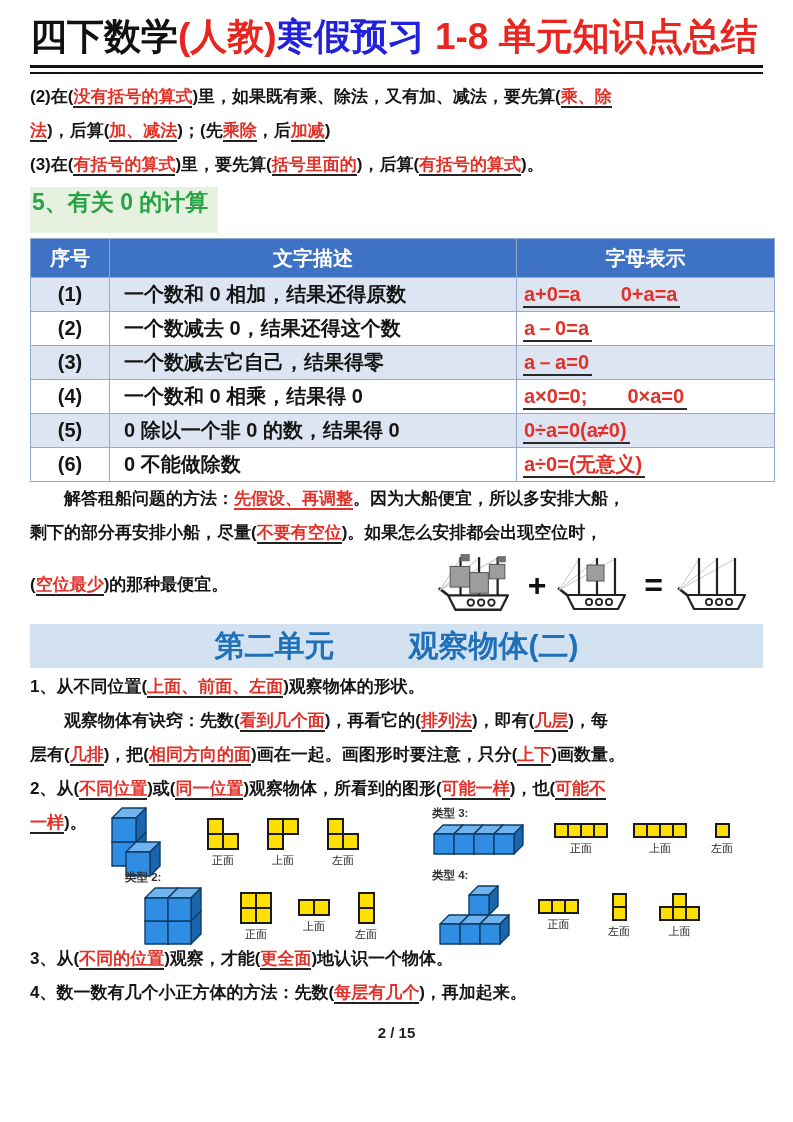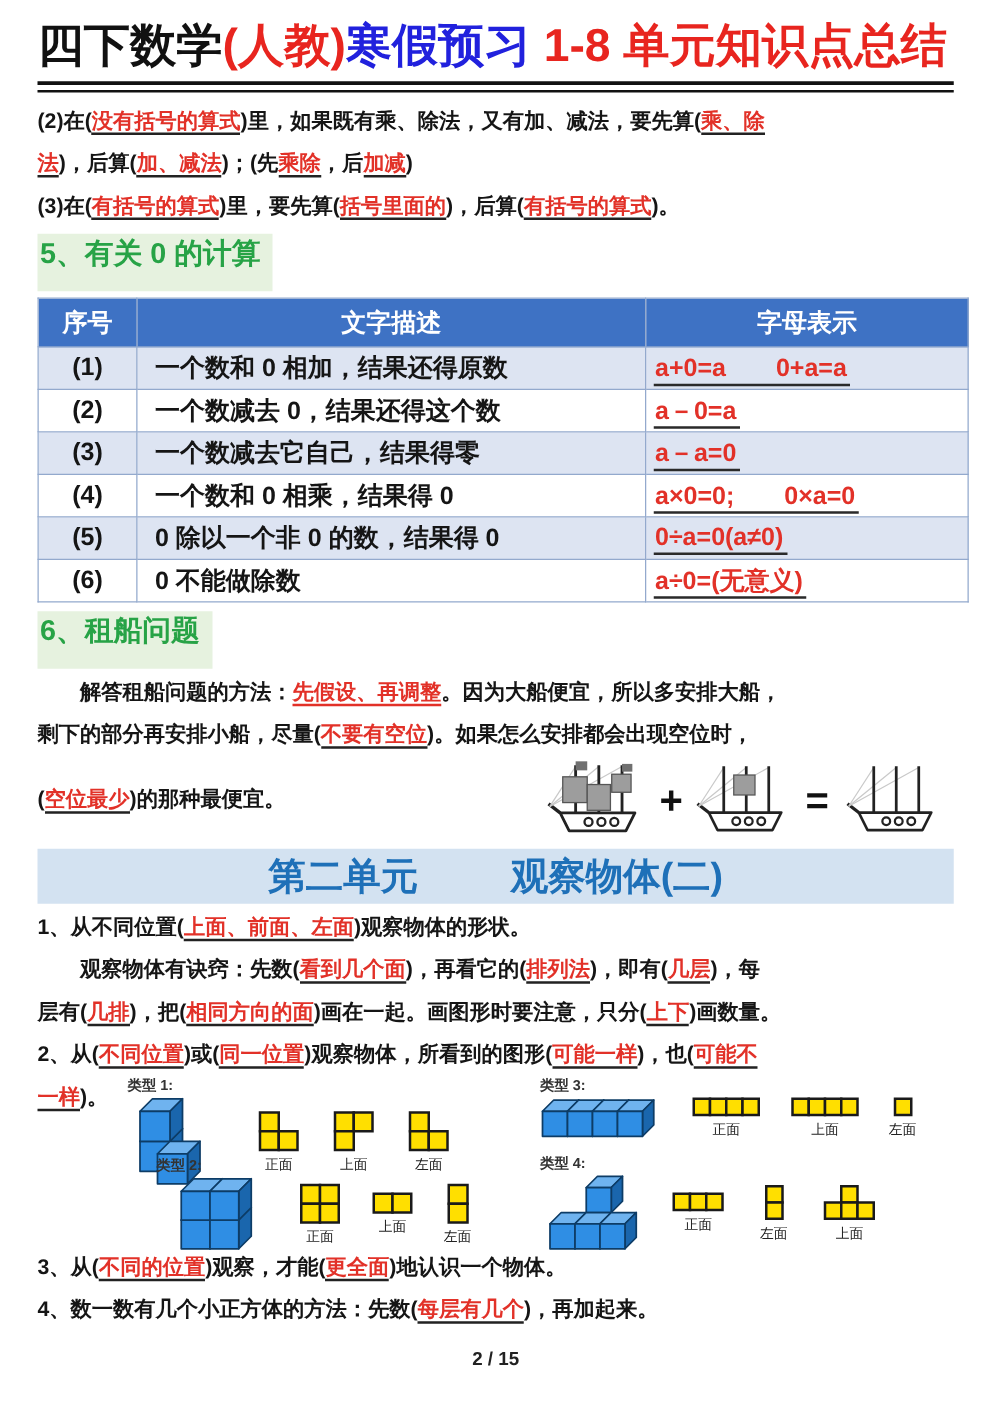--- a/index.html
+++ b/index.html
@@ -113,21 +113,20 @@
           <td class="c-f"><span class="ftext">0÷a=0(a≠0)</span></td>
         </tr>
         <tr>
           <td class="c-no">(6)</td>
           <td class="c-desc">0 不能做除数</td>
           <td class="c-f"><span class="ftext">a÷0=(无意义)</span></td>
         </tr>
       </tbody>
   </table>
 
-  <div class="green-head" style="margin-top:7px;">6、租船问题</div>
   <div class="para indent"><span>解答租船问题的方法：</span><span class="rr">先假设、再调整</span><span>。因为大船便宜，所以多安排大船，</span><br><span>剩下的部分再安排小船，尽量(</span><span class="ru">不要有空位</span><span>)。如果怎么安排都会出现空位时，</span></div>
   <div class="boat-row">
     <div class="para"><span>(</span><span class="ru">空位最少</span><span>)的那种最便宜。</span></div>
     <div class="ships">
       <svg class="ship" width="86" height="66" viewBox="0 0 80 64">
           <path d="M12 42 L70 42 L63 56 L19 56 Z" fill="#fff" stroke="#222" stroke-width="2.2" stroke-linejoin="round"></path>
           <path d="M12 42 L3 35" stroke="#222" stroke-width="2.6" fill="none"></path>
           <circle cx="34" cy="49" r="3.1" fill="#fff" stroke="#222" stroke-width="1.8"></circle>
           <circle cx="44" cy="49" r="3.1" fill="#fff" stroke="#222" stroke-width="1.8"></circle>
           <circle cx="54" cy="49" r="3.1" fill="#fff" stroke="#222" stroke-width="1.8"></circle>
@@ -180,21 +179,20 @@
       <span class="gap"></span>
       <span>观察物体(二)</span>
   </div>
 
   <div class="para" style="margin-top:2px;"><span>1、从不同位置(</span><span class="ru">上面、前面、左面</span><span>)观察物体的形状。</span></div>
   <div class="para indent"><span class="b">观察物体有诀窍：</span><span>先数(</span><span class="ru">看到几个面</span><span>)，再看它的(</span><span class="ru">排列法</span><span>)，即有(</span><span class="ru">几层</span><span>)，每</span><br><span>层有(</span><span class="ru">几排</span><span>)，把(</span><span class="ru">相同方向的面</span><span>)画在一起。画图形时要注意，只分(</span><span class="ru">上下</span><span>)画数量。</span></div>
   <div class="para"><span>2、从(</span><span class="ru">不同位置</span><span>)或(</span><span class="ru">同一位置</span><span>)观察物体，所看到的图形(</span><span class="ru">可能一样</span><span>)，也(</span><span class="ru">可能不</span><br><span class="ru">一样</span><span>)。</span></div>
 
   <div class="figs">
     <div class="figblock fb1">
-        <div class="figlabel">类型 1:</div>
         <div class="figrow">
           <svg class="cubes" width="52" height="72" viewBox="8 -70 52 72">
             <polygon points="10,-34 20,-44 44,-44 34,-34" fill="#6fb3ef" stroke="#0d3c66" stroke-width="1.4" stroke-linejoin="round"></polygon>
             <polygon points="34,-34 44,-44 44,-20 34,-10" fill="#1a66ad" stroke="#0d3c66" stroke-width="1.4" stroke-linejoin="round"></polygon>
             <rect x="10" y="-34" width="24" height="24" fill="#2f8ee4" stroke="#0d3c66" stroke-width="1.4" stroke-linejoin="round"></rect>
             <polygon points="10,-58 20,-68 44,-68 34,-58" fill="#6fb3ef" stroke="#0d3c66" stroke-width="1.4" stroke-linejoin="round"></polygon>
             <polygon points="34,-58 44,-68 44,-44 34,-34" fill="#1a66ad" stroke="#0d3c66" stroke-width="1.4" stroke-linejoin="round"></polygon>
             <rect x="10" y="-58" width="24" height="24" fill="#2f8ee4" stroke="#0d3c66" stroke-width="1.4" stroke-linejoin="round"></rect>
             <polygon points="24,-24 34,-34 58,-34 48,-24" fill="#6fb3ef" stroke="#0d3c66" stroke-width="1.4" stroke-linejoin="round"></polygon>
             <polygon points="48,-24 58,-34 58,-10 48,0" fill="#1a66ad" stroke="#0d3c66" stroke-width="1.4" stroke-linejoin="round"></polygon>

